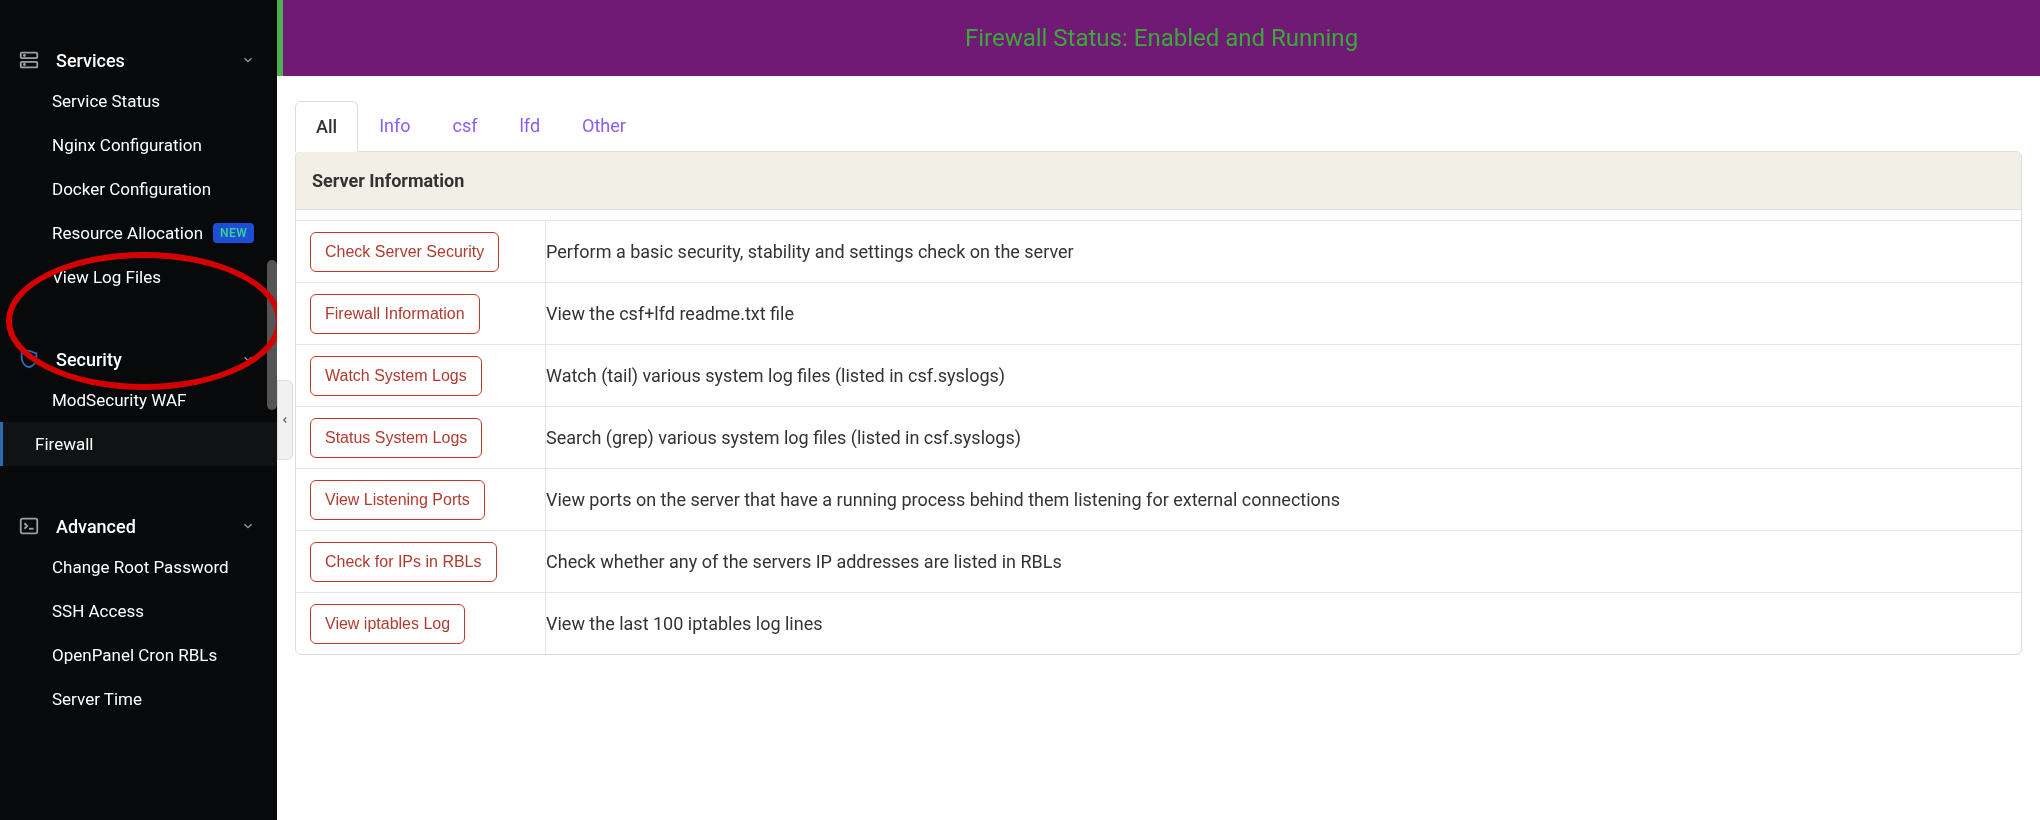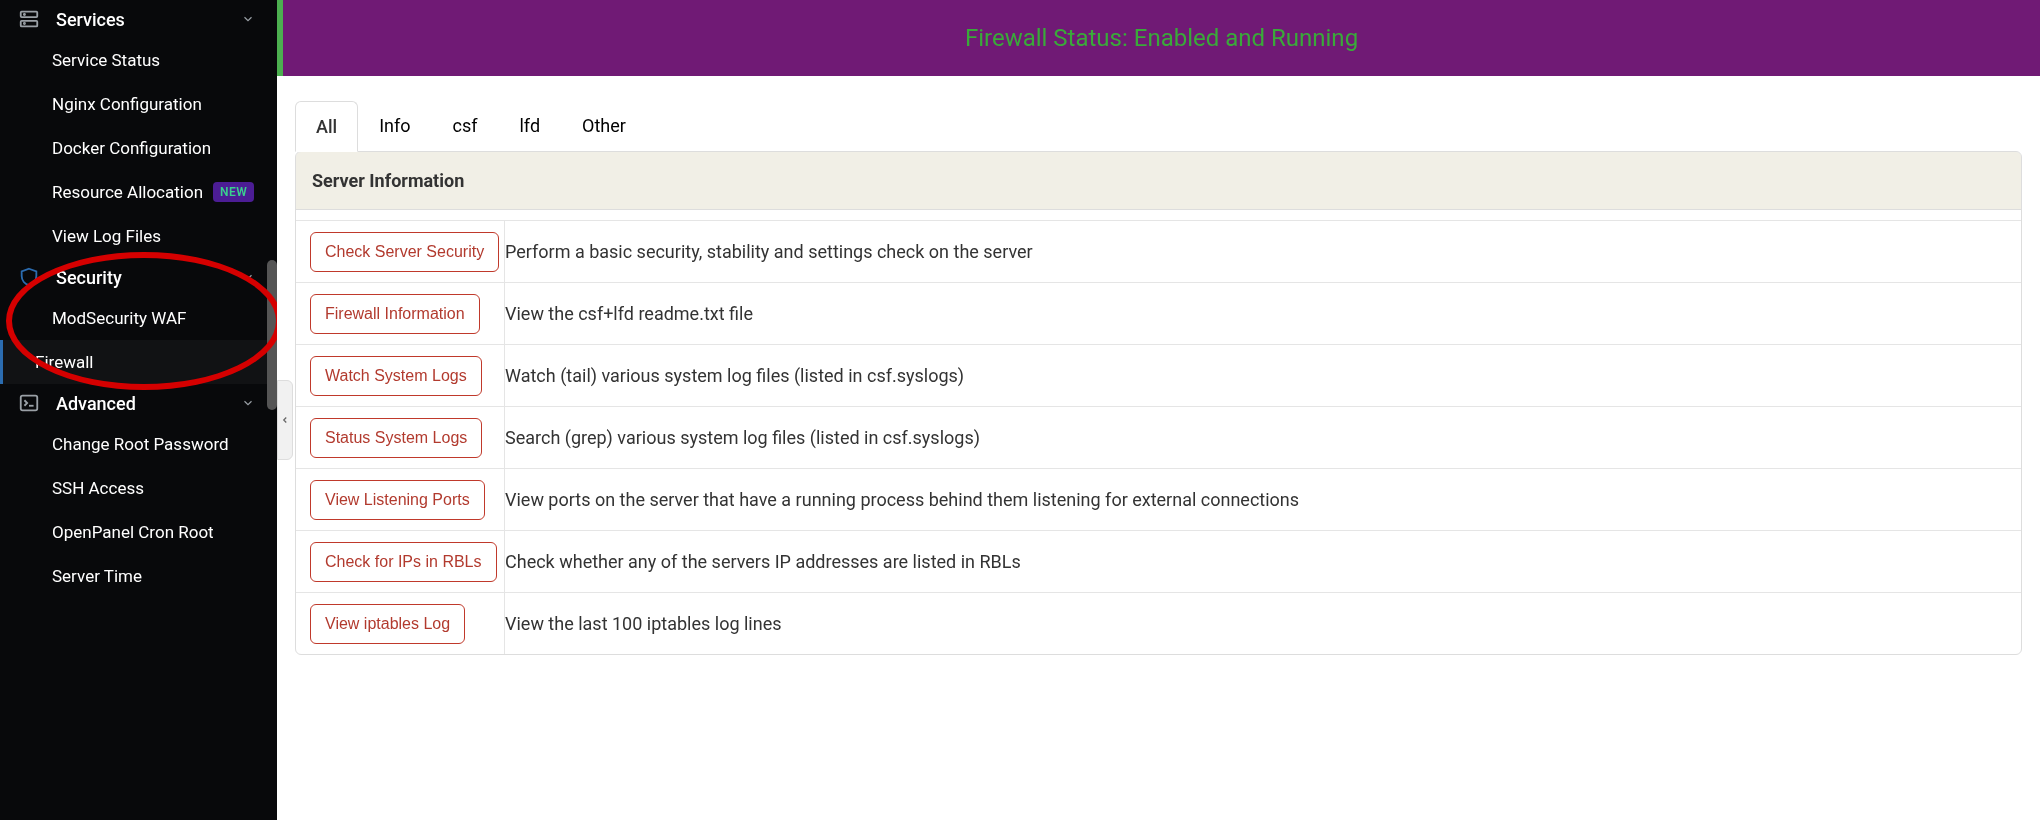--- a/index.html
+++ b/index.html
@@ -4,39 +4,39 @@
 <style>
   * { box-sizing: border-box; margin: 0; padding: 0; }
   html, body { width: 2040px; height: 820px; font-family: -apple-system, BlinkMacSystemFont, "Segoe UI", Roboto, sans-serif; background: #fff; overflow: hidden; }
   .app { display: flex; width: 100%; height: 100%; }
 
   
   .sidebar { width: 277px; background: #08090b; color: #e5e7eb; flex: none; height: 100%; position: relative; padding-top: 0; overflow: hidden; }
   .scrollbar-track { position: absolute; top: 0; right: 0; width: 12px; height: 100%; background: transparent; }
   .scrollbar-thumb { position: absolute; right: 0; top: 260px; width: 10px; height: 150px; background: #555; border-radius: 5px; }
 
-  .section-header { display: flex; align-items: center; gap: 16px; padding: 8px 18px 8px 18px; color: #fff; font-size: 18px; font-weight: 500; cursor: pointer; }
+  .section-header { display: flex; align-items: center; gap: 16px; padding: 8px 18px 8px 18px; color: #fff; font-size: 18px; font-weight: 500; cursor: pointer; margin-top: 41px; }
   .section-header .label { flex: 1; }
   .section-header .icon-slot { width: 22px; display:flex; align-items:center; justify-content:center; }
   .chevron { width: 14px; height: 14px; }
   .nav-item { padding: 12px 18px 12px 52px; color: #fff; font-size: 17px; cursor: pointer; display:flex; align-items:flex-end; gap:10px; }
   .nav-item.active { background: rgba(255,255,255,0.04); border-left: 3px solid #2b6cb0; padding-left: 32px; }
-  .badge-new { background: #4c1d95; color: #3acf8e; font-size: 12px; font-weight: 600; padding: 3px 7px; border-radius: 4px; letter-spacing: 0.5px; }
+  .badge-new { background: #1d4ed8; color: #3acf8e; font-size: 12px; font-weight: 600; padding: 3px 7px; border-radius: 4px; letter-spacing: 0.5px; }
 
   .hand-circle { position: absolute; left: 6px; top: 252px; width: 276px; height: 138px; border: 6px solid #d50000; border-radius: 50%; pointer-events: none; z-index: 5; }
 
   
   .content { flex: 1; position: relative; background: #fff; overflow:hidden; }
   .status-banner { margin: 0 0 24px 0; background: #701a75; border-left: 6px solid #4caf50; padding: 24px 20px; text-align: center; color: #3aa93a; font-size: 24px; }
   .tabs { display: flex; gap: 0; padding: 0 8px 0 18px; border-bottom: none; }
-  .tab { padding: 14px 20px; font-size: 18px; color: #000000; border: 1px solid transparent; border-bottom: none; cursor: pointer; background: #fff; }
+  .tab { padding: 14px 20px; font-size: 18px; color: #8b5cf6; border: 1px solid transparent; border-bottom: none; cursor: pointer; background: #fff; }
   .tab.active { color: #333; border: 1px solid #ddd; border-bottom: 1px solid #fff; border-radius: 6px 6px 0 0; font-weight: 500; position:relative; top:1px;}
   .panel { border: 1px solid #ddd; border-radius: 6px; margin: 0 18px 0 18px; overflow:hidden; }
   .panel-title { background: #f1efe6; color: #333; font-weight: 700; font-size: 18px; padding: 18px 16px; border-top-left-radius:6px; border-top-right-radius:6px; border:1px solid #ddd; margin:-1px -1px 10px -1px;}
-  .row { display: flex; align-items: center; border-top: 1px solid #e5e5e5; }
+  .row { display: flex; align-items: center; border-top: 1px solid #e5e5e5; gap: 41px; }
   .row .btn-cell { width: 208px; padding: 10px 8px 10px 8px; display:flex; justify-content:flex-start; }
   .row .desc-cell { flex: 1; padding: 20px 0; color: #333; font-size: 18px; border-left:1px solid #e5e5e5;}
   .btn-outline { border: 1px solid #c0392b; color: #b23a2e; background: #fff; padding: 10px 14px; border-radius: 6px; font-size: 16px; cursor: pointer; white-space:nowrap; margin-left:6px;}
   .collapse-handle { position: absolute; left: 0; top: 380px; width: 16px; height: 80px; background: #f1f1f1; border: 1px solid #ddd; border-radius: 0 6px 6px 0; display:flex; align-items:center; justify-content:center; cursor:pointer; z-index:2; }
   .collapse-handle svg { width:10px; height:10px; }
 </style>
 </head>
 <body>
 
 <div class="app">
@@ -111,21 +111,21 @@
           </svg>
       </span>
     </div>
     <div class="nav-item">
         <span>Change Root Password</span>
       </div>
     <div class="nav-item">
         <span>SSH Access</span>
       </div>
     <div class="nav-item">
-        <span>OpenPanel Cron Root</span>
+        <span>OpenPanel Cron RBLs</span>
       </div>
     <div class="nav-item">
         <span>Server Time</span>
       </div>
 
     <div class="scrollbar-track">
       <div class="scrollbar-thumb"></div>
     </div>
   </aside>
 

